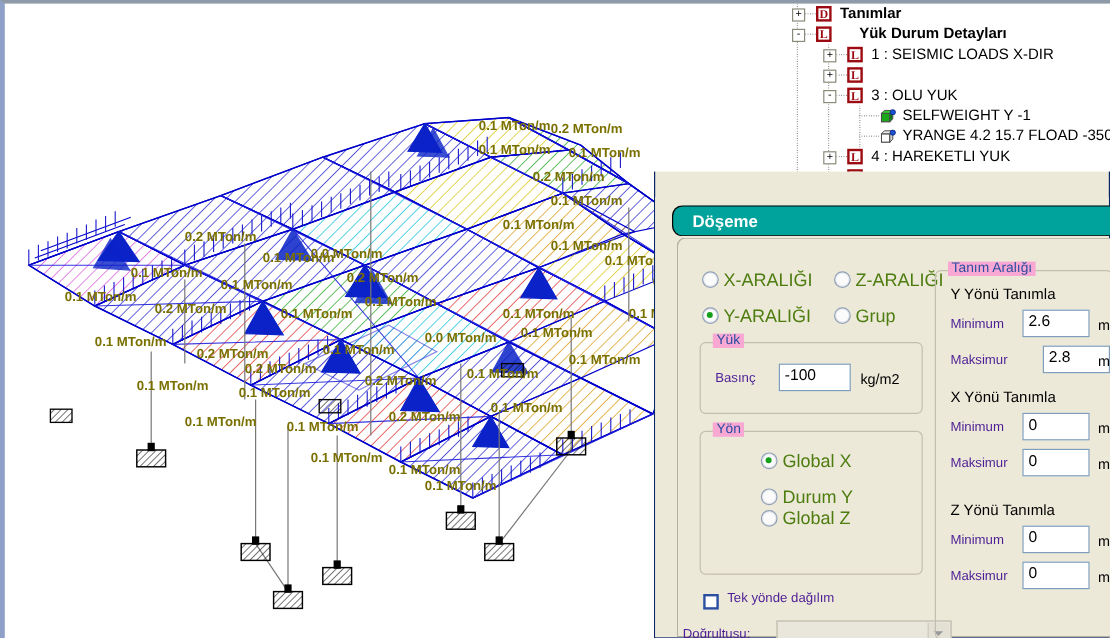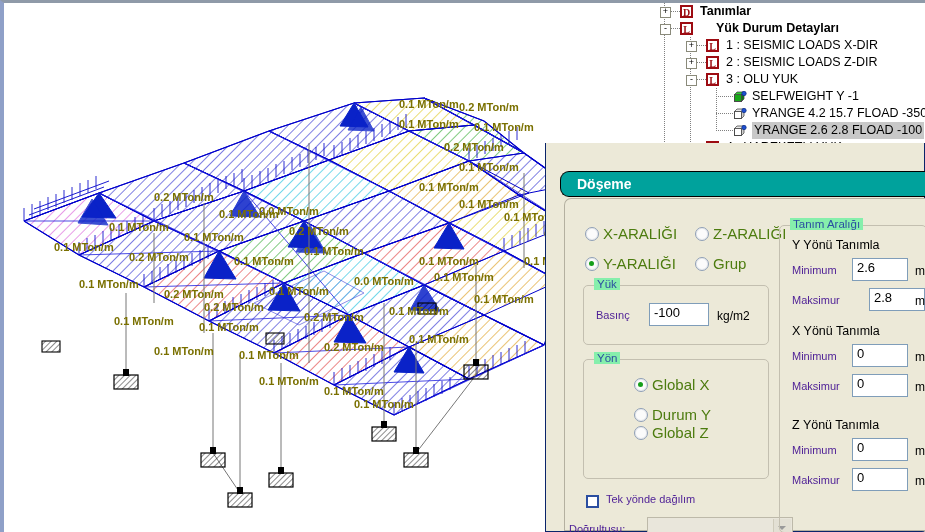--- a/index.html
+++ b/index.html
@@ -41,21 +41,21 @@
             letter-spacing:.2px;}
   #dlgbody{position:absolute;left:0;top:21px;right:0;bottom:0;background:#ece9d8;padding-left:48px;}
 
   #tabhdr{position:absolute;left:14px;top:7px;width:366px;height:26px;background:#00a29c;
           border:1px solid #000;border-right:none;border-radius:9px 0 0 9px;
           color:#fff;font-weight:bold;font-size:14px;line-height:25px;padding-left:16px;box-sizing:border-box;}
   #tabpage{position:absolute;left:18px;top:34px;width:362px;bottom:0;background:#ece9d8;
            border:1px solid #b4b0a0;border-right:none;border-radius:7px 0 0 0;box-sizing:border-box;}
 
   .grp{position:absolute;border:1px solid #c3bfb0;border-radius:5px;box-sizing:border-box;}
-  .grpcap{position:absolute;top:-8px;left:10px;background:#86efac;padding:0 3px;
+  .grpcap{position:absolute;top:-8px;left:10px;background:#f9a8d4;padding:0 3px;
           color:#2b4ea0;font-size:11.5px;}
 
   .radio{position:absolute;font-size:15px;color:#4d7c0f;white-space:nowrap;}
   .rdot{display:inline-block;width:12px;height:12px;border-radius:50%;
         border:1px solid #8f9fb5;background:#fbfbfb;vertical-align:-2px;margin-right:4px;position:relative;
         box-shadow:inset 0 0 0 1px #e8eaee;}
   .rdot.on::after{content:"";position:absolute;left:3px;top:3px;width:5px;height:5px;border-radius:50%;
                   background:#159f1b;}
   .lbltxt{position:absolute;font-size:11px;color:#4c1d95;white-space:nowrap;}
   .tfield{position:absolute;background:#fff;border:1px solid #7f9db9;box-sizing:border-box;
@@ -334,21 +334,20 @@
       <div class="trow">
         <div class="texp" style="left:31px;">+</div>
         <div class="doth" style="left:42px;width:10px;"></div>
         <div class="ticon" style="left:51px;">L</div>
         <div class="tlabel" style="left:71px;">1 : SEISMIC LOADS X-DIR</div>
       </div>
       <div class="trow">
         <div class="texp" style="left:31px;">+</div>
         <div class="doth" style="left:42px;width:10px;"></div>
         <div class="ticon" style="left:51px;">L</div>
-        <div class="tlabel" style="left:71px;">2 : SEISMIC LOADS Z-DIR</div>
       </div>
       <div class="trow">
         <div class="texp" style="left:31px;">-</div>
         <div class="doth" style="left:42px;width:10px;"></div>
         <div class="ticon" style="left:51px;">L</div>
         <div class="tlabel" style="left:71px;">3 : OLU YUK</div>
       </div>
       <div class="trow">
         <div class="doth" style="left:61px;width:17px;"></div>
         <div class="tleaf" style="left:79px;"><svg width="13" height="12" viewBox="0 0 13 12">
@@ -361,30 +360,20 @@
       </div>
       <div class="trow">
         <div class="doth" style="left:61px;width:17px;"></div>
         <div class="tleaf" style="left:79px;"><svg width="13" height="12" viewBox="0 0 13 12">
             <rect x="0.5" y="3.5" width="7" height="7" fill="#ffffff" stroke="#4a4a4a"></rect>
             <path d="M0.5,3.5 L3,1 L10,1 L7.5,3.5 Z" fill="#e8e8e8" stroke="#4a4a4a" stroke-width="0.8"></path>
             <path d="M7.5,3.5 L10,1 L10,8 L7.5,10.5 Z" fill="#cfcfcf" stroke="#4a4a4a" stroke-width="0.8"></path>
             <circle cx="10" cy="2.5" r="2.2" fill="#1d4fd0" stroke="#0b2a80" stroke-width="0.7"></circle>
           </svg></div>
         <div class="tlabel" style="left:97px;">YRANGE 4.2 15.7 FLOAD -350</div>
-      </div>
-      <div class="trow">
-        <div class="doth" style="left:61px;width:17px;"></div>
-        <div class="tleaf" style="left:79px;"><svg width="13" height="12" viewBox="0 0 13 12">
-            <rect x="0.5" y="3.5" width="7" height="7" fill="#ffffff" stroke="#4a4a4a"></rect>
-            <path d="M0.5,3.5 L3,1 L10,1 L7.5,3.5 Z" fill="#e8e8e8" stroke="#4a4a4a" stroke-width="0.8"></path>
-            <path d="M7.5,3.5 L10,1 L10,8 L7.5,10.5 Z" fill="#cfcfcf" stroke="#4a4a4a" stroke-width="0.8"></path>
-            <circle cx="10" cy="2.5" r="2.2" fill="#1d4fd0" stroke="#0b2a80" stroke-width="0.7"></circle>
-          </svg></div>
-        <div class="tlabel sel" style="left:97px;">YRANGE 2.6 2.8 FLOAD -100</div>
       </div>
       <div class="trow">
         <div class="texp" style="left:31px;">+</div>
         <div class="doth" style="left:42px;width:10px;"></div>
         <div class="ticon" style="left:51px;">L</div>
         <div class="tlabel" style="left:71px;">4 : HAREKETLI YUK</div>
       </div>
       <div class="trow">
         <div class="doth" style="left:35px;width:17px;"></div>
         <div class="ticon" style="left:51px;">L</div>

